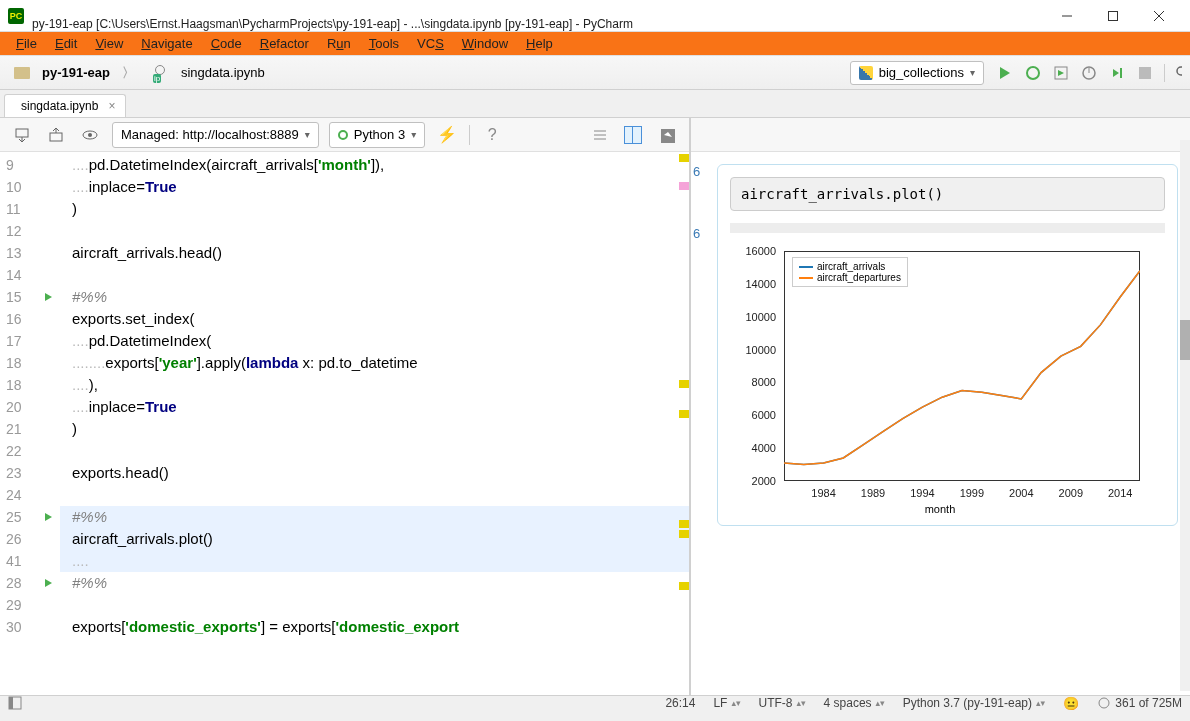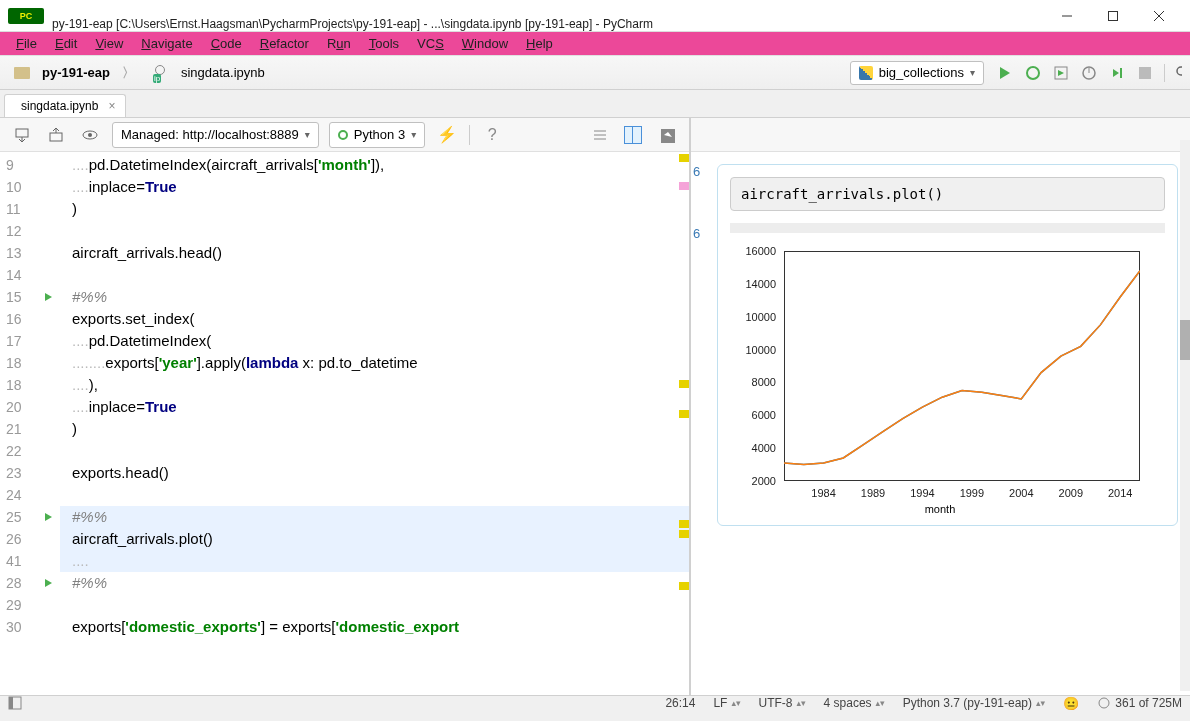--- a/index.html
+++ b/index.html
@@ -1,27 +1,27 @@
 <!DOCTYPE html>
 <html><head>
 <meta charset="utf-8">
 <style>
 * { margin: 0; padding: 0; box-sizing: border-box; font-family: "Segoe UI", Arial, sans-serif; }
 body { background: #fff; width: 1190px; height: 721px; overflow: hidden; display: flex; flex-direction: column; font-size: 13px; }
 
 
 .titlebar { height: 32px; background: #fff; display: flex; align-items: center; padding: 0 8px; border-bottom: 1px solid #ddd; }
-.titlebar .app-icon { width: 36px; height: 16px; background: #006600; border-radius: 2px; margin-right: 8px; display:flex; align-items:center; justify-content:center; color:#ee0; font-size:9px; font-weight:bold;}
+.titlebar .app-icon { width: 16px; height: 16px; background: #006600; border-radius: 2px; margin-right: 8px; display:flex; align-items:center; justify-content:center; color:#ee0; font-size:9px; font-weight:bold;}
 .titlebar .title-text { flex: 1; font-size: 12px; color: #222; margin-top: 16px; }
 .titlebar .winctl { display: flex; gap: 0; }
 .titlebar .winbtn { width: 46px; height: 30px; display: flex; align-items: center; justify-content: center; color: #333; }
 .titlebar .winbtn svg { width: 10px; height: 10px; }
 
 
-.menubar { height: 24px; background: #ec4899; display: flex; align-items: center; padding: 0 8px; gap: 2px; border-bottom: 1px solid #e0e0e0;}
+.menubar { height: 24px; background: #f97316; display: flex; align-items: center; padding: 0 8px; gap: 2px; border-bottom: 1px solid #e0e0e0;}
 .menubar .menu-item { padding: 2px 8px; font-size: 13px; color: #222; }
 .menubar .menu-item u { text-decoration: underline; }
 
 
 .toolbar { height: 34px; background: linear-gradient(#f7f7f7,#efefef); display: flex; align-items: center; padding: 0 8px; border-bottom: 1px solid #d0d0d0; }
 .toolbar .crumb { display: flex; align-items: center; gap: 6px; }
 .toolbar .crumb-seg { display:flex; align-items:center; gap:12px; padding: 2px 6px; font-size: 13px; }
 .toolbar .crumb-seg.bold { font-weight: bold; }
 .toolbar .folder-icon { width:16px; height:12px; background:#d3c08a; border-radius:1px; display:inline-block;}
 .toolbar .ipynb-icon { width:16px; height:16px; display:inline-block; position:relative;}
@@ -376,20 +376,30 @@
       </div>
       <div class="cell">
         <div class="cell-in">aircraft_arrivals.plot()</div>
         <div class="cell-bar"></div>
         <div class="chart">
           <div class="axes"></div>
           <svg id="chartsvg" width="356" height="230">
               <path d="M0.0,211.9L19.8,213.6L39.6,211.9L59.3,207.0L79.1,193.9L98.9,180.7L118.7,167.6L138.4,156.1L158.2,146.2L178.0,139.6L197.8,141.3L217.6,144.6L237.3,147.9L257.1,121.6L276.9,105.1L296.7,95.3L316.4,73.9L336.2,46.0L356.0,19.7" fill="none" stroke="#1f77b4" stroke-width="1.5"></path>
               <path d="M0.0,211.9L19.8,213.6L39.6,211.9L59.3,207.0L79.1,193.9L98.9,180.7L118.7,167.6L138.4,156.1L158.2,146.2L178.0,139.6L197.8,141.3L217.6,144.6L237.3,147.9L257.1,121.6L276.9,105.1L296.7,95.3L316.4,73.9L336.2,46.0L356.0,19.7" fill="none" stroke="#ff7f0e" stroke-width="1.5"></path>
             </svg>
+          <div class="legend" id="legend">
+              <div>
+                <span class="sw" style="background:#1f77b4"></span>
+                <span>aircraft_arrivals</span>
+              </div>
+              <div>
+                <span class="sw" style="background:#ff7f0e"></span>
+                <span>aircraft_departures</span>
+              </div>
+            </div>
           <div id="ylabs">
               <div class="ylab" style="top: 232px;">2000</div>
               <div class="ylab" style="top: 199.143px;">4000</div>
               <div class="ylab" style="top: 166.286px;">6000</div>
               <div class="ylab" style="top: 133.429px;">8000</div>
               <div class="ylab" style="top: 100.571px;">10000</div>
               <div class="ylab" style="top: 67.7143px;">10000</div>
               <div class="ylab" style="top: 34.8571px;">14000</div>
               <div class="ylab" style="top: 2px;">16000</div>
             </div>

